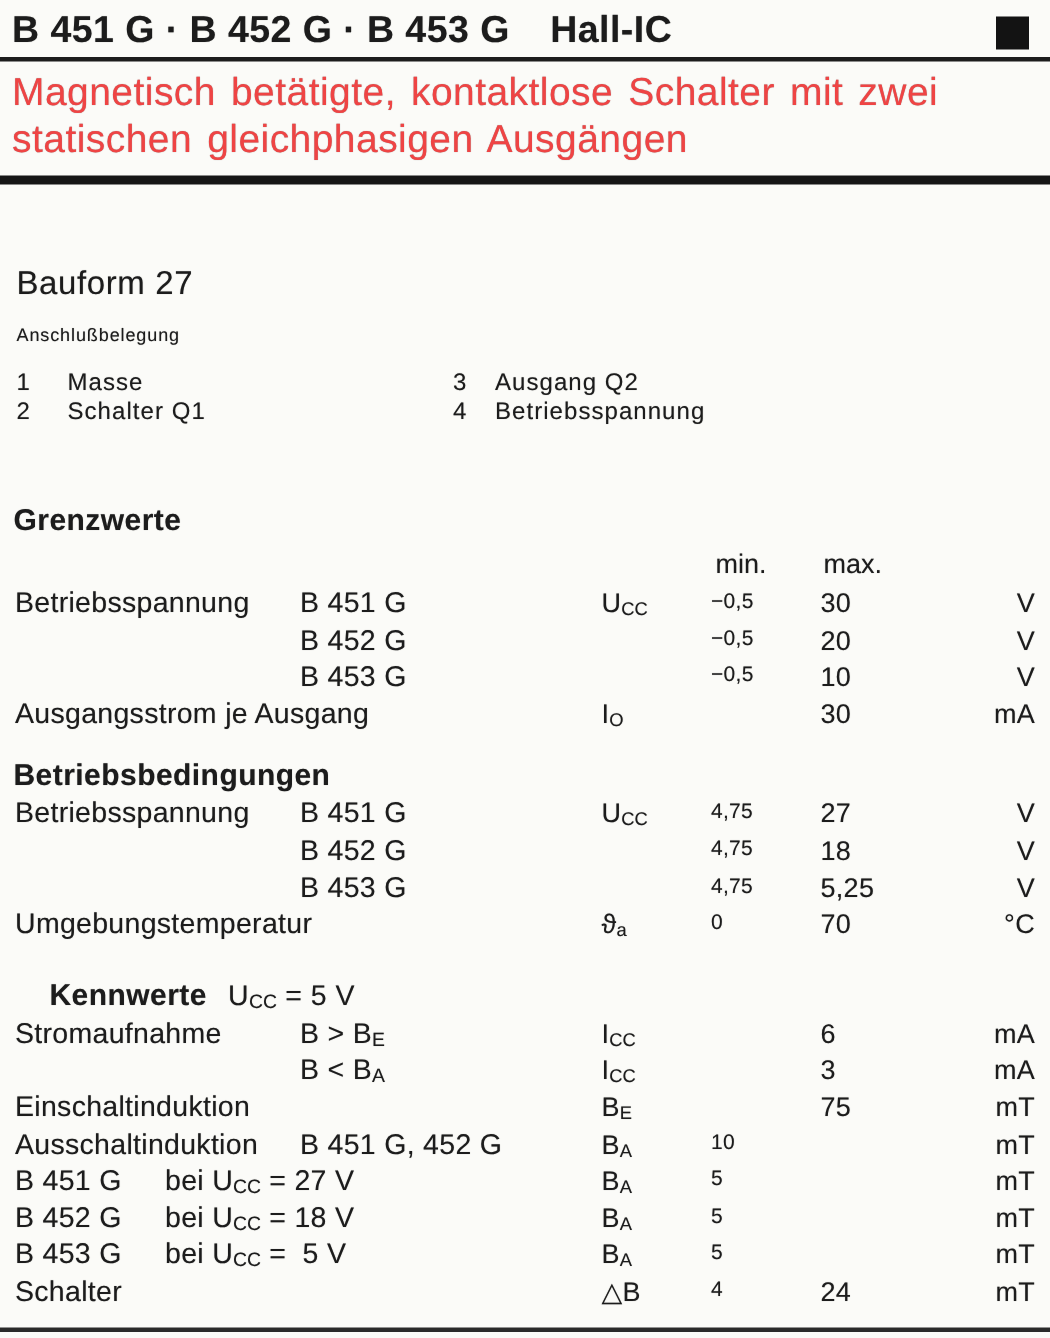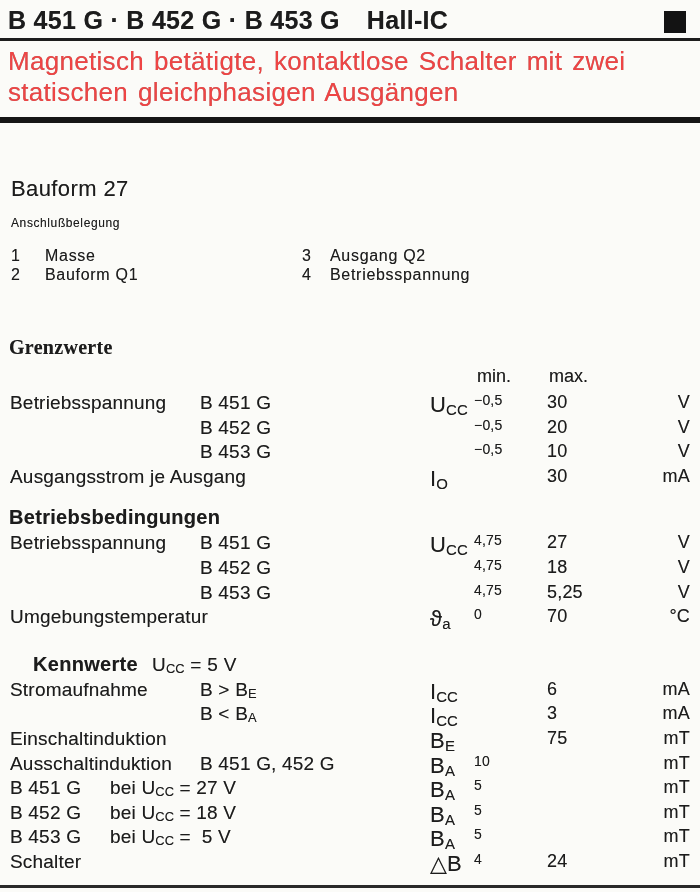--- a/index.html
+++ b/index.html
@@ -30,21 +30,21 @@
   .theading{position:relative;height:26px;font-size:20px;font-weight:bold;padding-left:9px;letter-spacing:.3px;}
   .theading .suffix{font-weight:normal;font-size:19px;margin-left:14px;}
   .colheads{position:relative;height:26px;margin-top:4px;font-size:18px;}
   .colheads .min{position:absolute;left:477px;}
   .colheads .max{position:absolute;left:549px;}
   .trow{position:relative;height:24.6px;font-size:19px;letter-spacing:.2px;}
   .trow span{white-space:pre;}
   .c-label{position:absolute;left:10px;}
   .c-device{position:absolute;left:200px;}
   .c-cond{position:absolute;left:110px;}
-  .c-symbol{position:absolute;left:430px;font-size:22px;}
+  .c-symbol{position:absolute;left:401px;font-size:18px;}
   .c-min{position:absolute;left:474px;font-size:14px;}
   .c-max{position:absolute;left:547px;font-size:18px;}
   .c-unit{position:absolute;right:10px;width:90px;text-align:right;font-size:18px;}
   sub{font-size:.68em;vertical-align:-.18em;letter-spacing:0;}
   .rule-thin-bottom{position:absolute;left:0;top:885px;width:700px;height:3px;background:#2a2a2a;}
 </style>
 </head>
 <body>
 
 <div class="page">
@@ -66,28 +66,28 @@
   <div class="pinout-heading">Anschlußbelegung</div>
   <div class="pinout">
     <div class="pin-row">
       <span class="n1">1</span>
       <span class="l1">Masse</span>
       <span class="n2">3</span>
       <span class="l2">Ausgang Q2</span>
     </div>
     <div class="pin-row">
       <span class="n1">2</span>
-      <span class="l1">Bauform Q1</span>
+      <span class="l1">Schalter Q1</span>
       <span class="n2">4</span>
       <span class="l2">Betriebsspannung</span>
     </div>
   </div>
 
   <div class="spec-table" id="spec-table">
-      <div class="theading" style="margin-top: 0px; font-family: Liberation Serif, serif;"><span>Grenzwerte</span></div>
+      <div class="theading" style="margin-top: 0px;"><span>Grenzwerte</span></div>
       <div class="colheads">
         <span class="min">min.</span>
         <span class="max">max.</span>
       </div>
       <div class="trow">
         <span class="c-label">Betriebsspannung</span>
         <span class="c-device">B 451 G</span>
         <span class="c-symbol">U<sub>CC</sub></span>
         <span class="c-min">−0,5</span>
         <span class="c-max">30</span>

